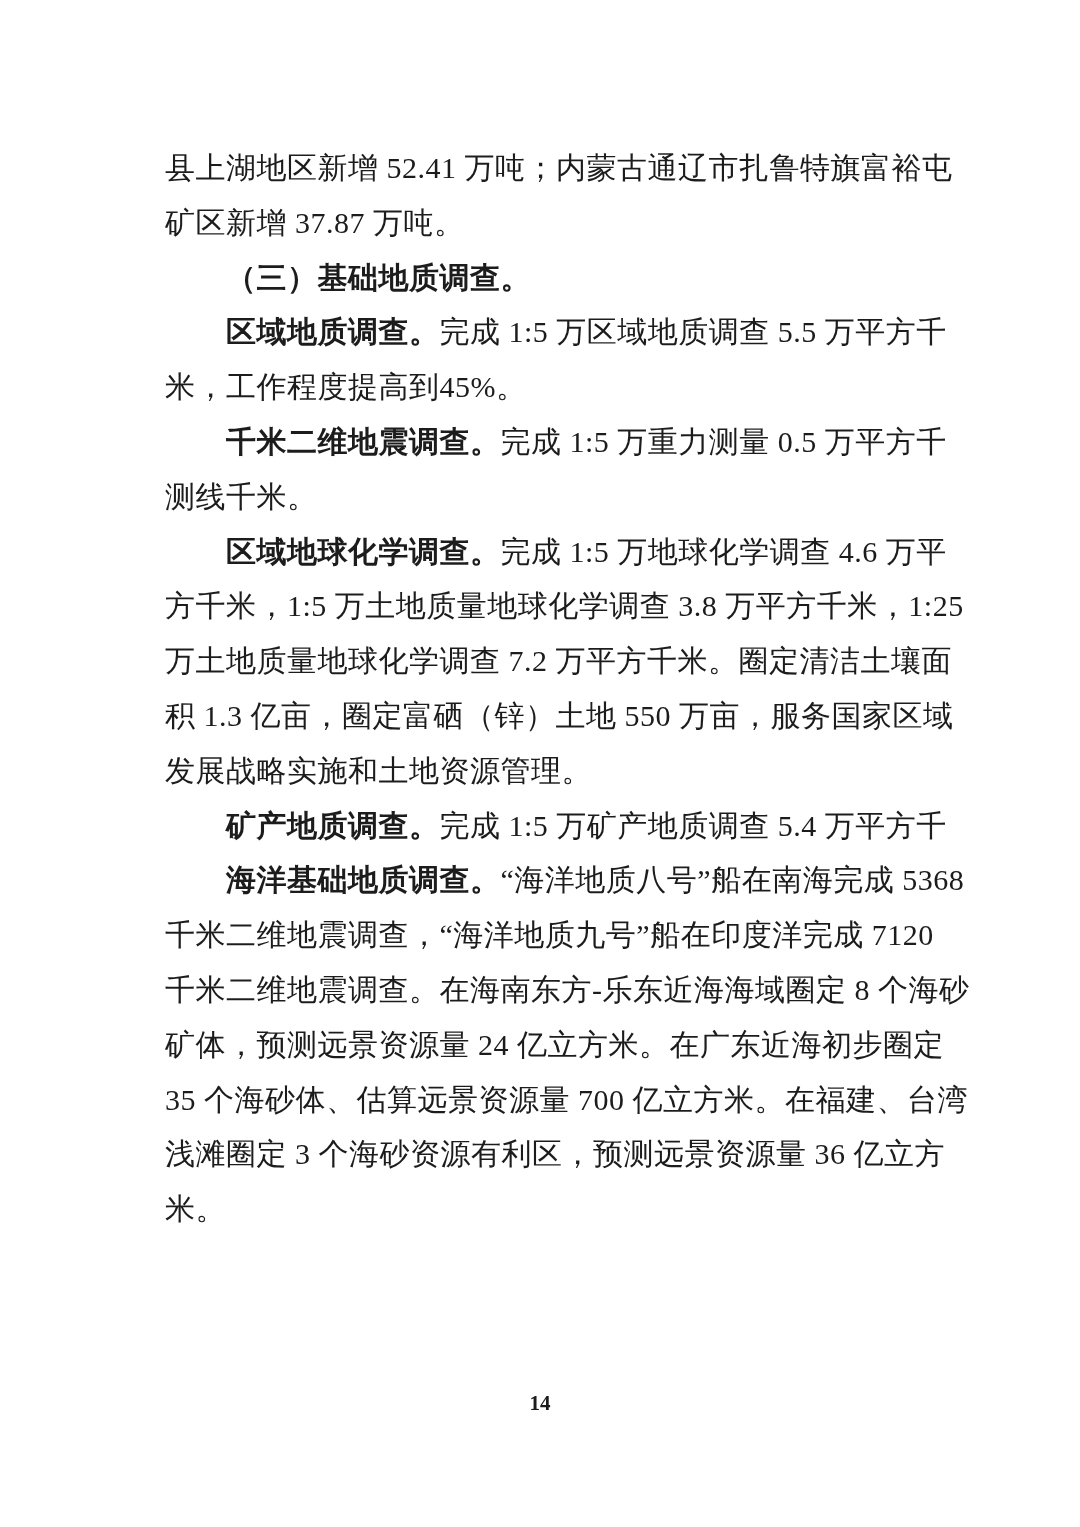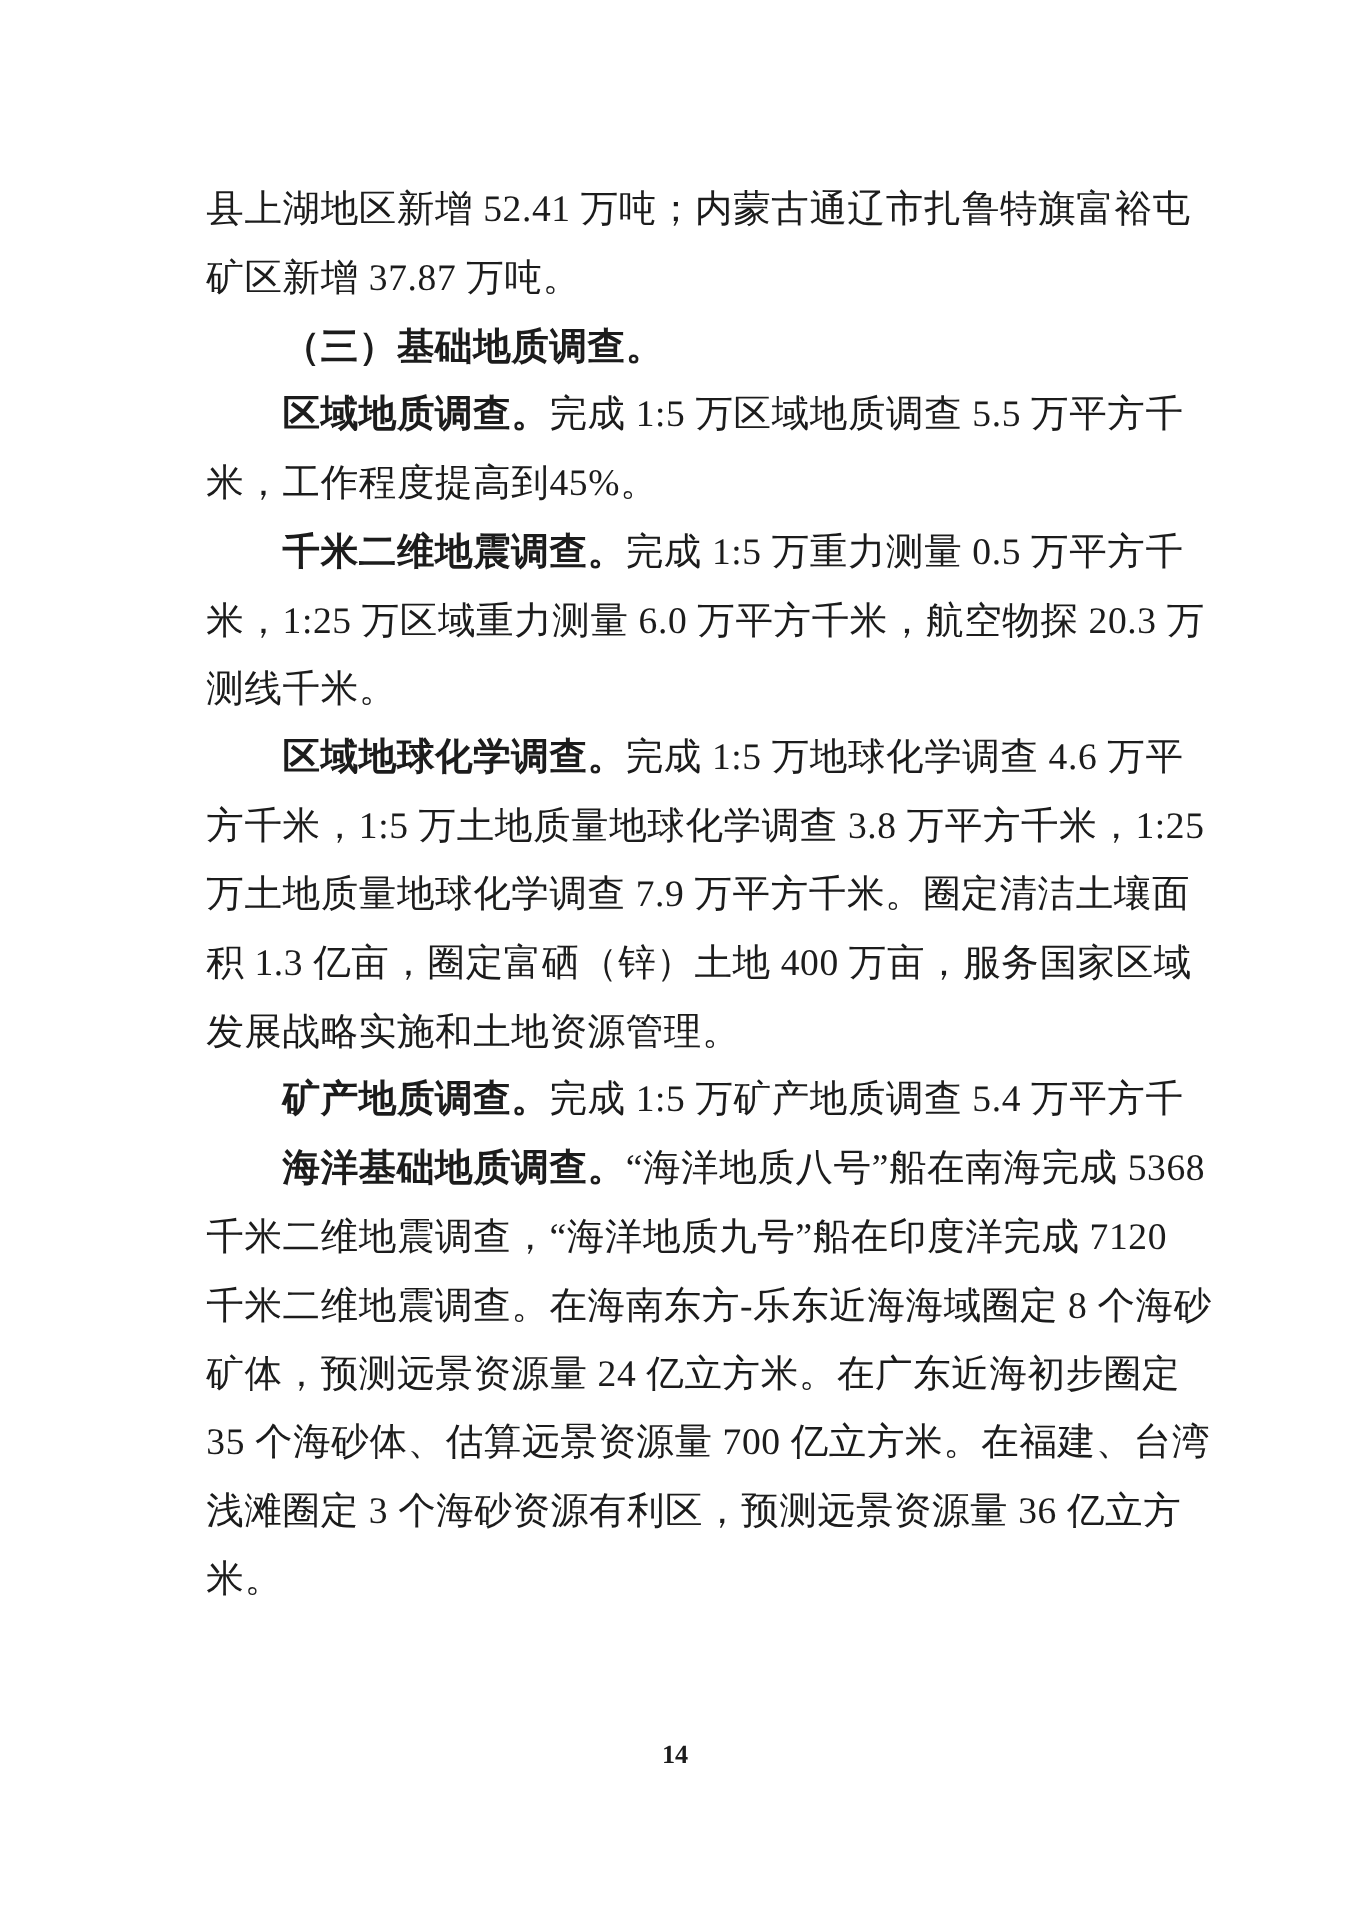--- a/index.html
+++ b/index.html
@@ -61,26 +61,25 @@
 <body>
 
 <div class="page">
   <main class="text-body" id="text-body">
       <div class="line"><span class="reg">县上湖地区新增 52.41 万吨；内蒙古通辽市扎鲁特旗富裕屯</span></div>
       <div class="line last"><span class="reg">矿区新增 37.87 万吨。</span></div>
       <div class="line last indent"><span class="bold">（三）基础地质调查。</span></div>
       <div class="line indent"><span class="bold">区域地质调查。</span><span class="reg">完成 1:5 万区域地质调查 5.5 万平方千</span></div>
       <div class="line last"><span class="reg">米，工作程度提高到45%。</span></div>
       <div class="line indent"><span class="bold">千米二维地震调查。</span><span class="reg">完成 1:5 万重力测量 0.5 万平方千</span></div>
-      <div class="line"><span class="reg">米，1:25 万区域重力测量 6.0 万平方千米，航空物探 20.3 万</span></div>
       <div class="line last"><span class="reg">测线千米。</span></div>
       <div class="line indent"><span class="bold">区域地球化学调查。</span><span class="reg">完成 1:5 万地球化学调查 4.6 万平</span></div>
       <div class="line"><span class="reg">方千米，1:5 万土地质量地球化学调查 3.8 万平方千米，1:25</span></div>
-      <div class="line"><span class="reg">万土地质量地球化学调查 7.9 万平方千米。圈定清洁土壤面</span></div>
-      <div class="line"><span class="reg">积 1.3 亿亩，圈定富硒（锌）土地 400 万亩，服务国家区域</span></div>
+      <div class="line"><span class="reg">万土地质量地球化学调查 7.2 万平方千米。圈定清洁土壤面</span></div>
+      <div class="line"><span class="reg">积 1.3 亿亩，圈定富硒（锌）土地 550 万亩，服务国家区域</span></div>
       <div class="line last"><span class="reg">发展战略实施和土地资源管理。</span></div>
       <div class="line indent"><span class="bold">矿产地质调查。</span><span class="reg">完成 1:5 万矿产地质调查 5.4 万平方千</span></div>
       <div class="line indent"><span class="bold">海洋基础地质调查。</span><span class="reg">“海洋地质八号”船在南海完成 5368</span></div>
       <div class="line"><span class="reg">千米二维地震调查，“海洋地质九号”船在印度洋完成 7120</span></div>
       <div class="line"><span class="reg">千米二维地震调查。在海南东方-乐东近海海域圈定 8 个海砂</span></div>
       <div class="line"><span class="reg">矿体，预测远景资源量 24 亿立方米。在广东近海初步圈定</span></div>
       <div class="line"><span class="reg">35 个海砂体、估算远景资源量 700 亿立方米。在福建、台湾</span></div>
       <div class="line"><span class="reg">浅滩圈定 3 个海砂资源有利区，预测远景资源量 36 亿立方</span></div>
       <div class="line last"><span class="reg">米。</span></div>
     </main>

